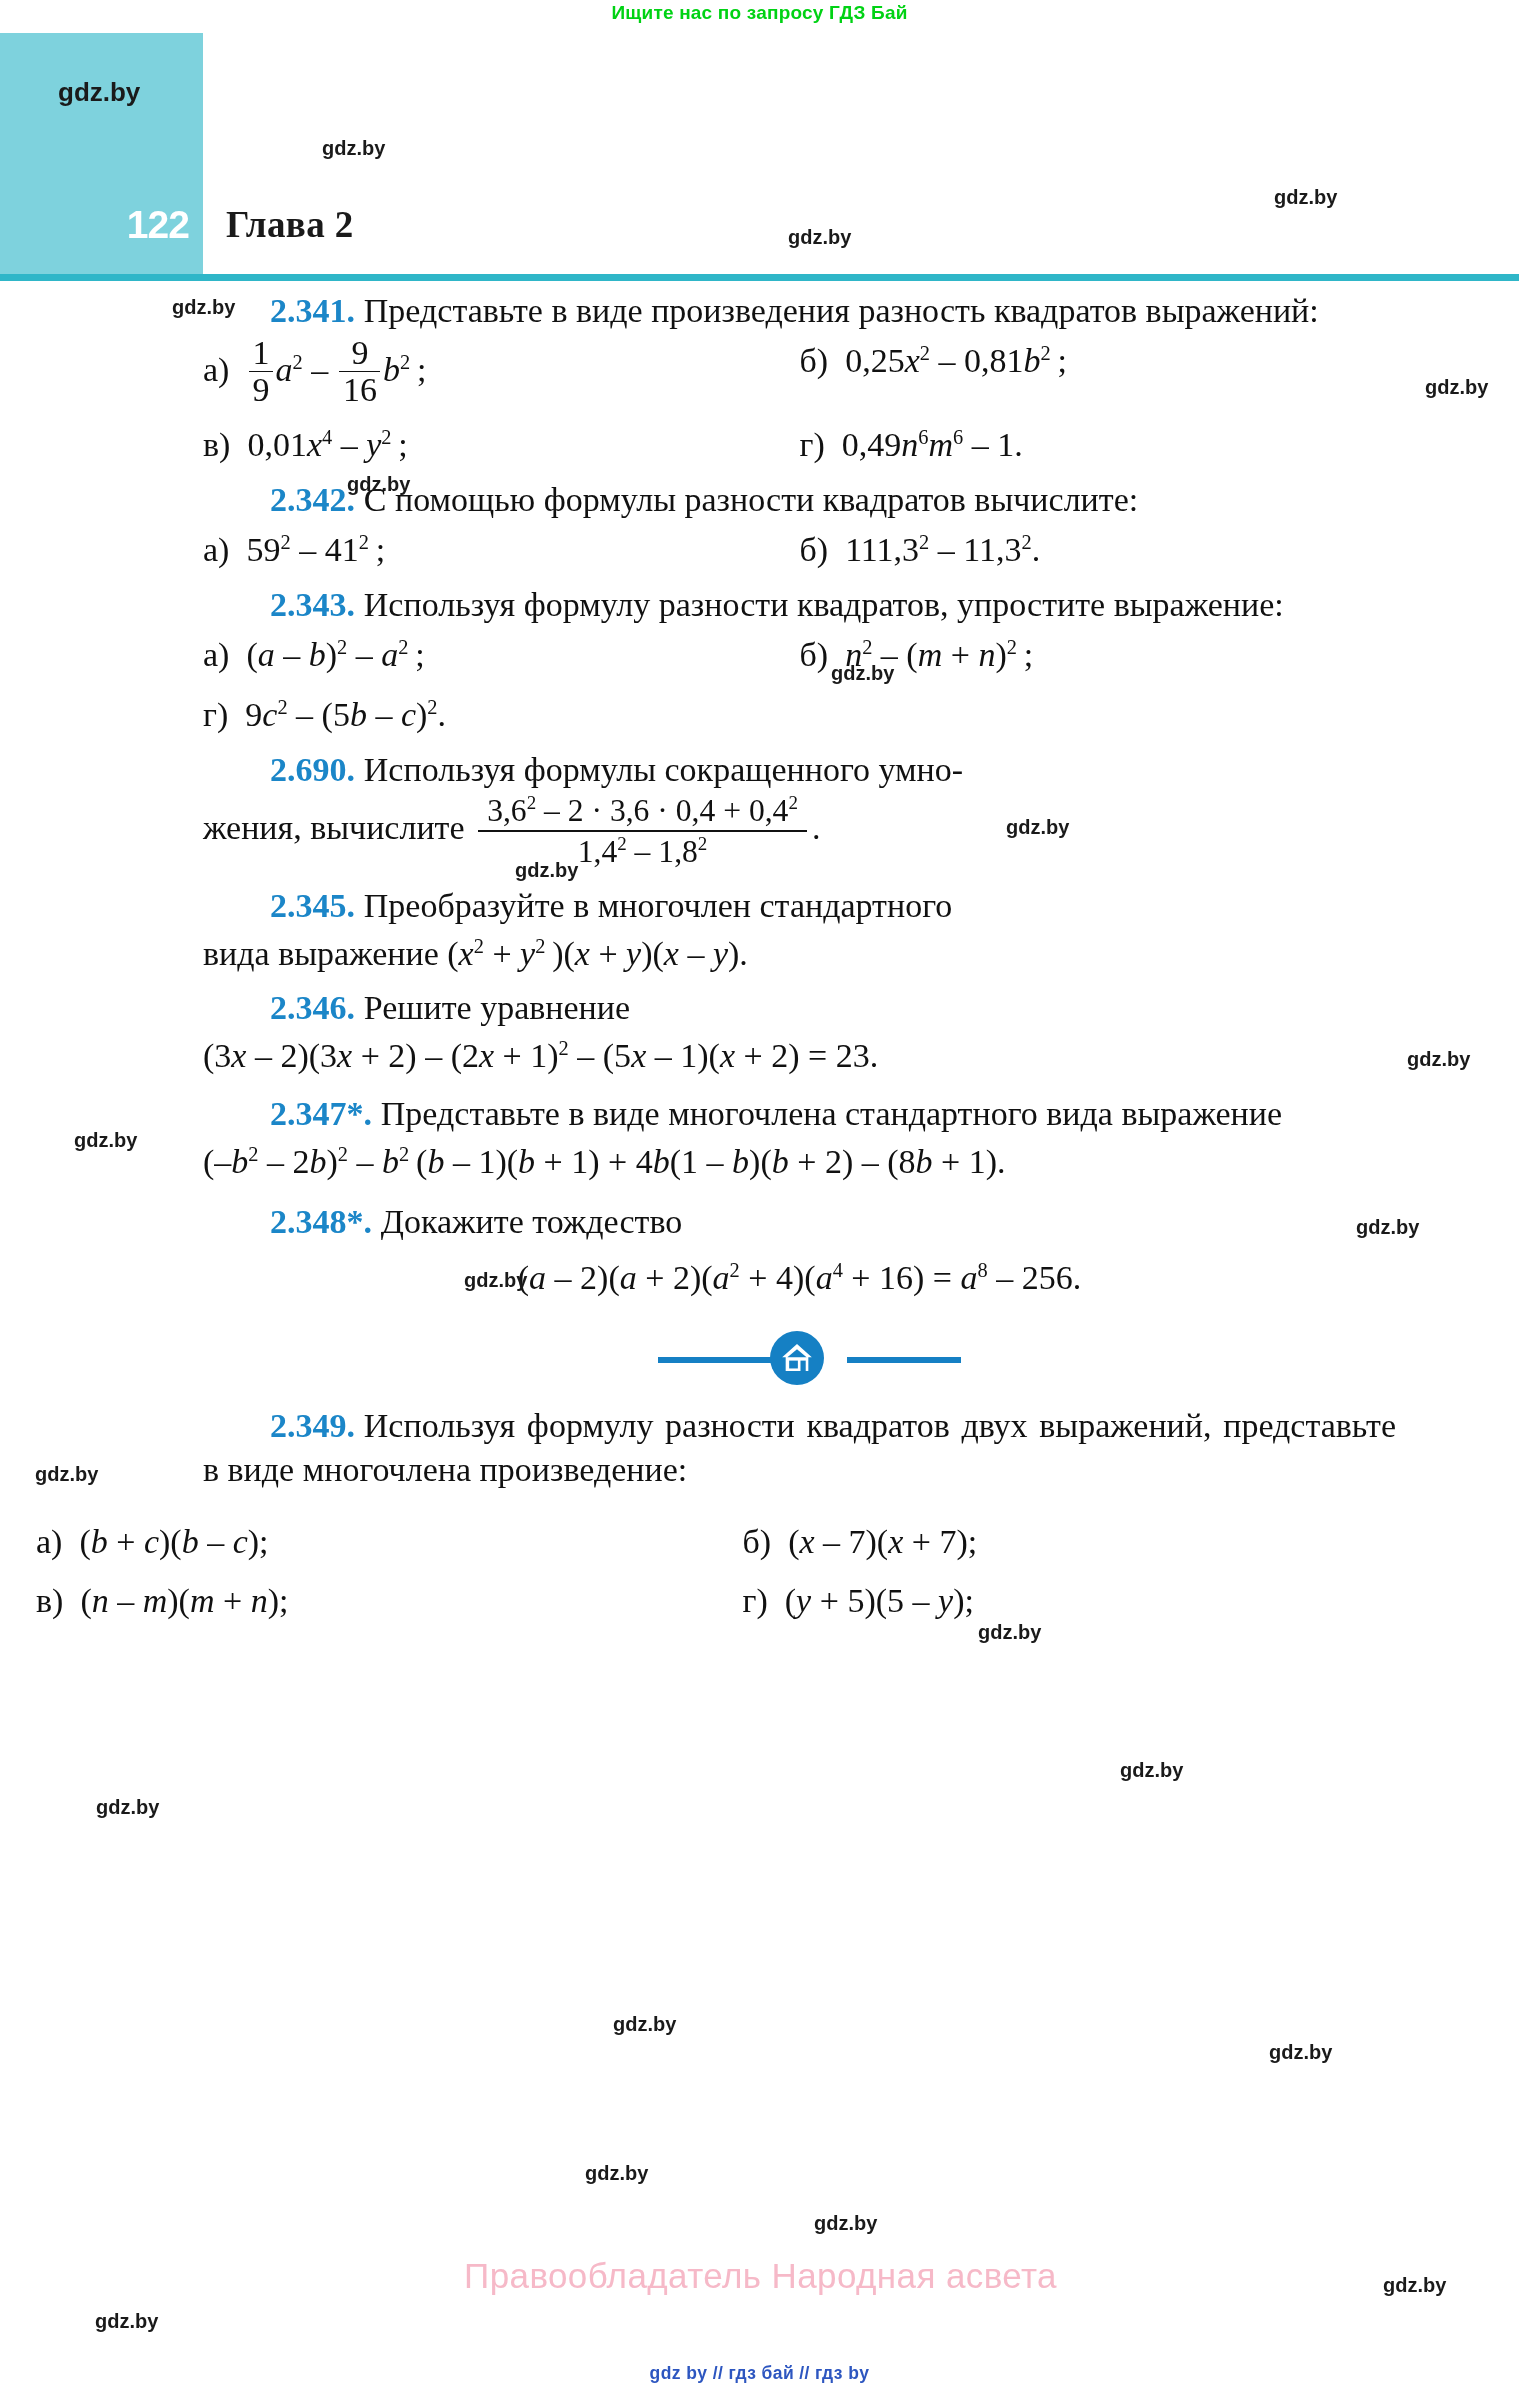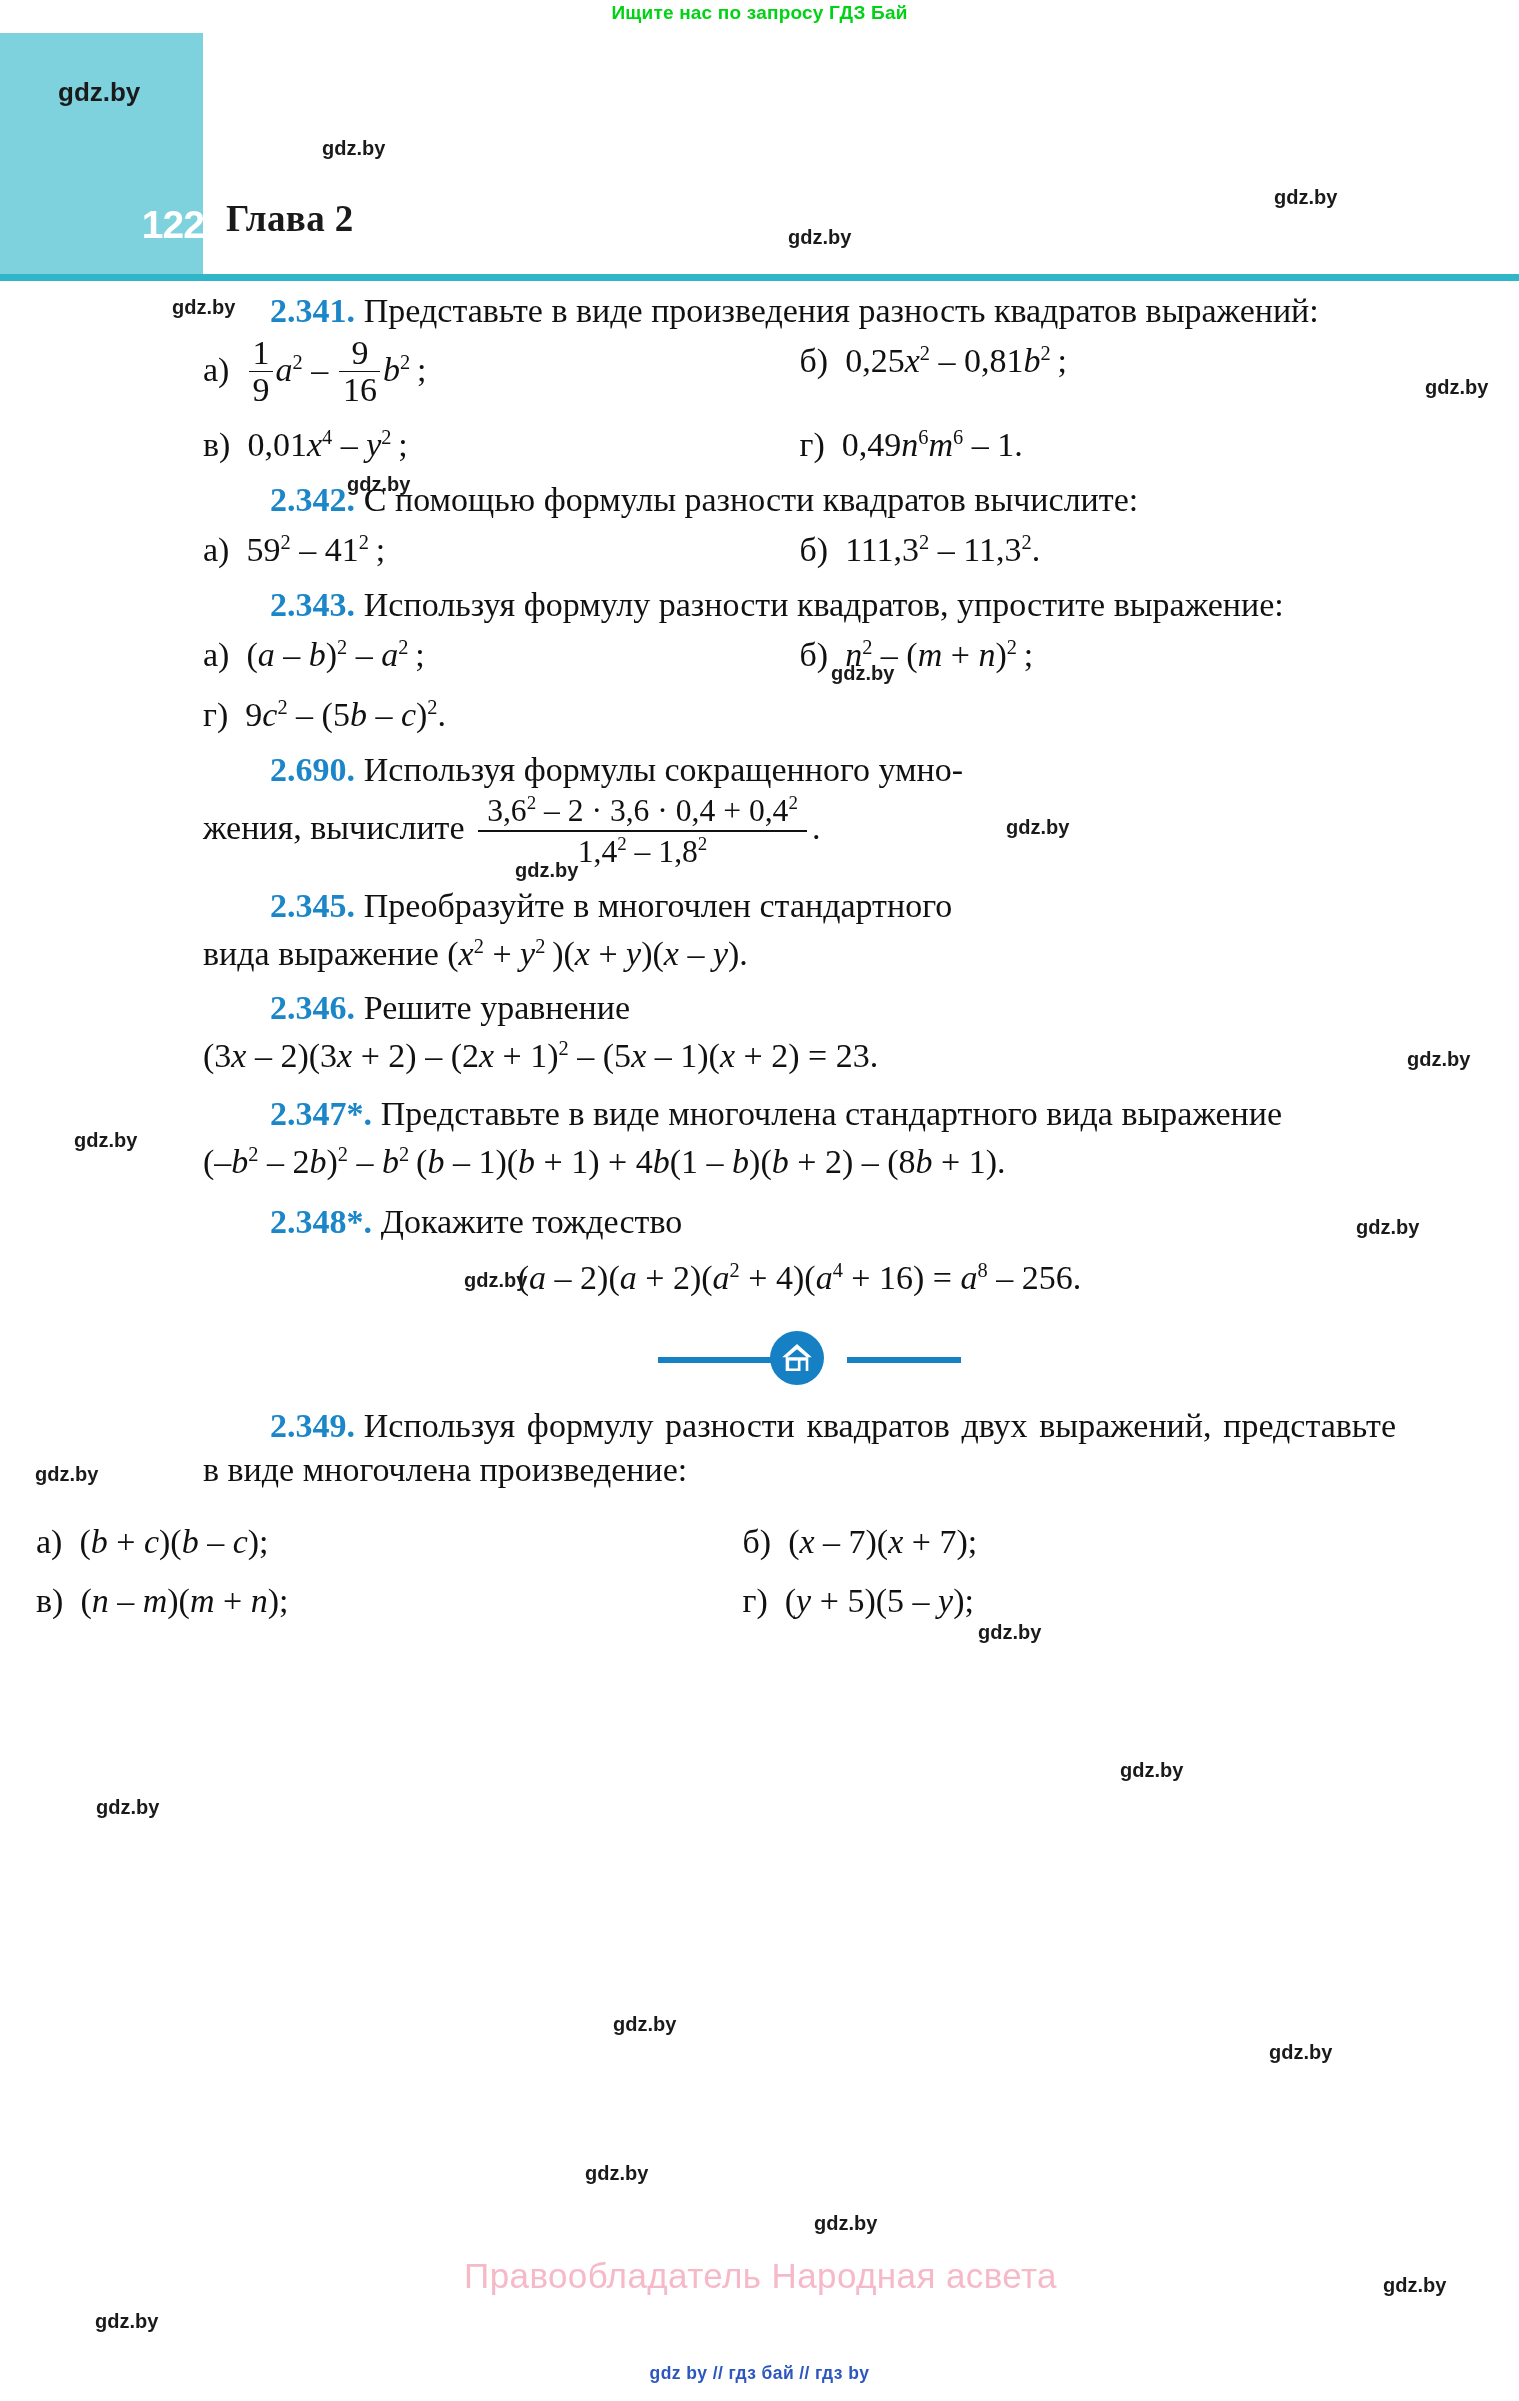--- a/index.html
+++ b/index.html
@@ -18,28 +18,28 @@
     font-family:"Liberation Sans", sans-serif;
     font-size:19px;font-weight:bold;color:#00d214;
     letter-spacing:0.2px;
   }
   
   .page-tab{
     position:absolute;left:0;top:33px;width:203px;height:241px;
     background:#7ed2dd;
   }
   .page-number{
-    position:absolute;left:18px;top:203px;width:186px;
+    position:absolute;left:3px;top:203px;width:186px;
     text-align:right;
     font-family:"Liberation Sans", sans-serif;
     font-weight:bold;font-size:39px;color:#ffffff;
     letter-spacing:-0.9px;
   }
   .chapter-title{
-    position:absolute;left:226px;top:197px;
+    position:absolute;left:226px;top:203px;
     font-family:"Liberation Serif", serif;
     font-weight:bold;font-size:37px;color:#1a1a1a;
     letter-spacing:0.4px;
   }
   .header-rule{
     position:absolute;left:0;top:274px;width:1519px;height:7px;
     background:#2fb6c8;
   }
   
   .content{

